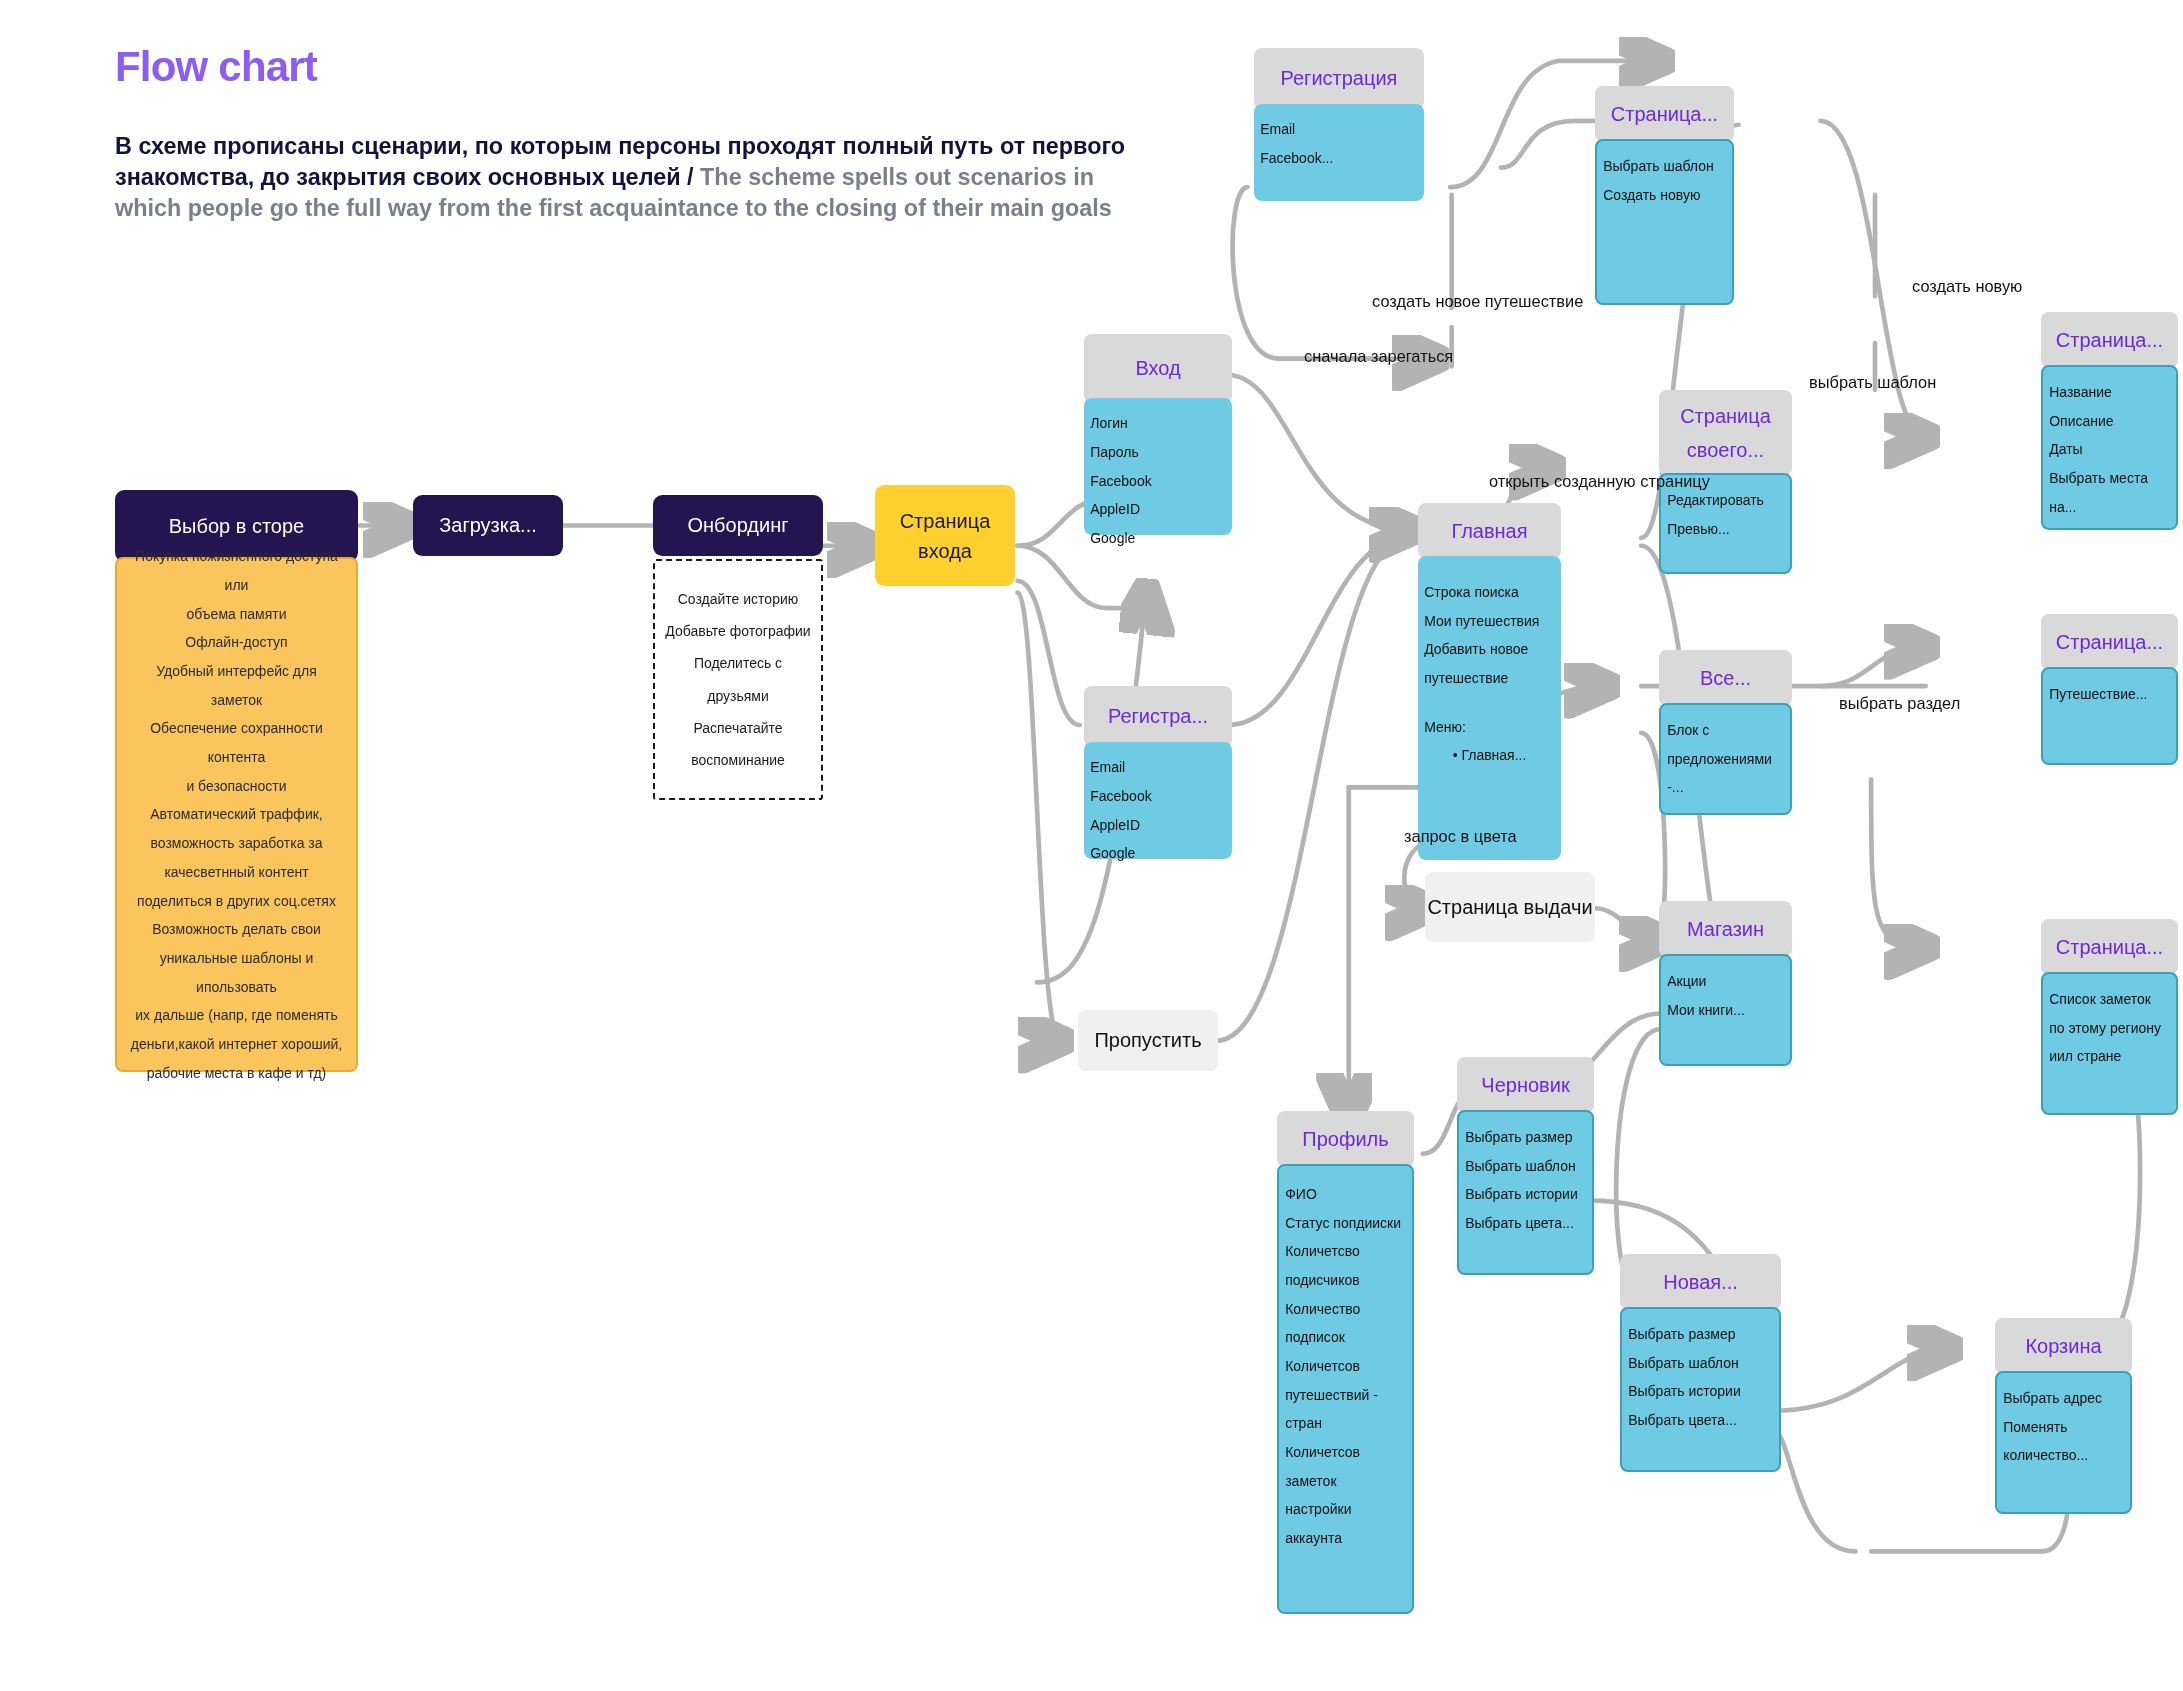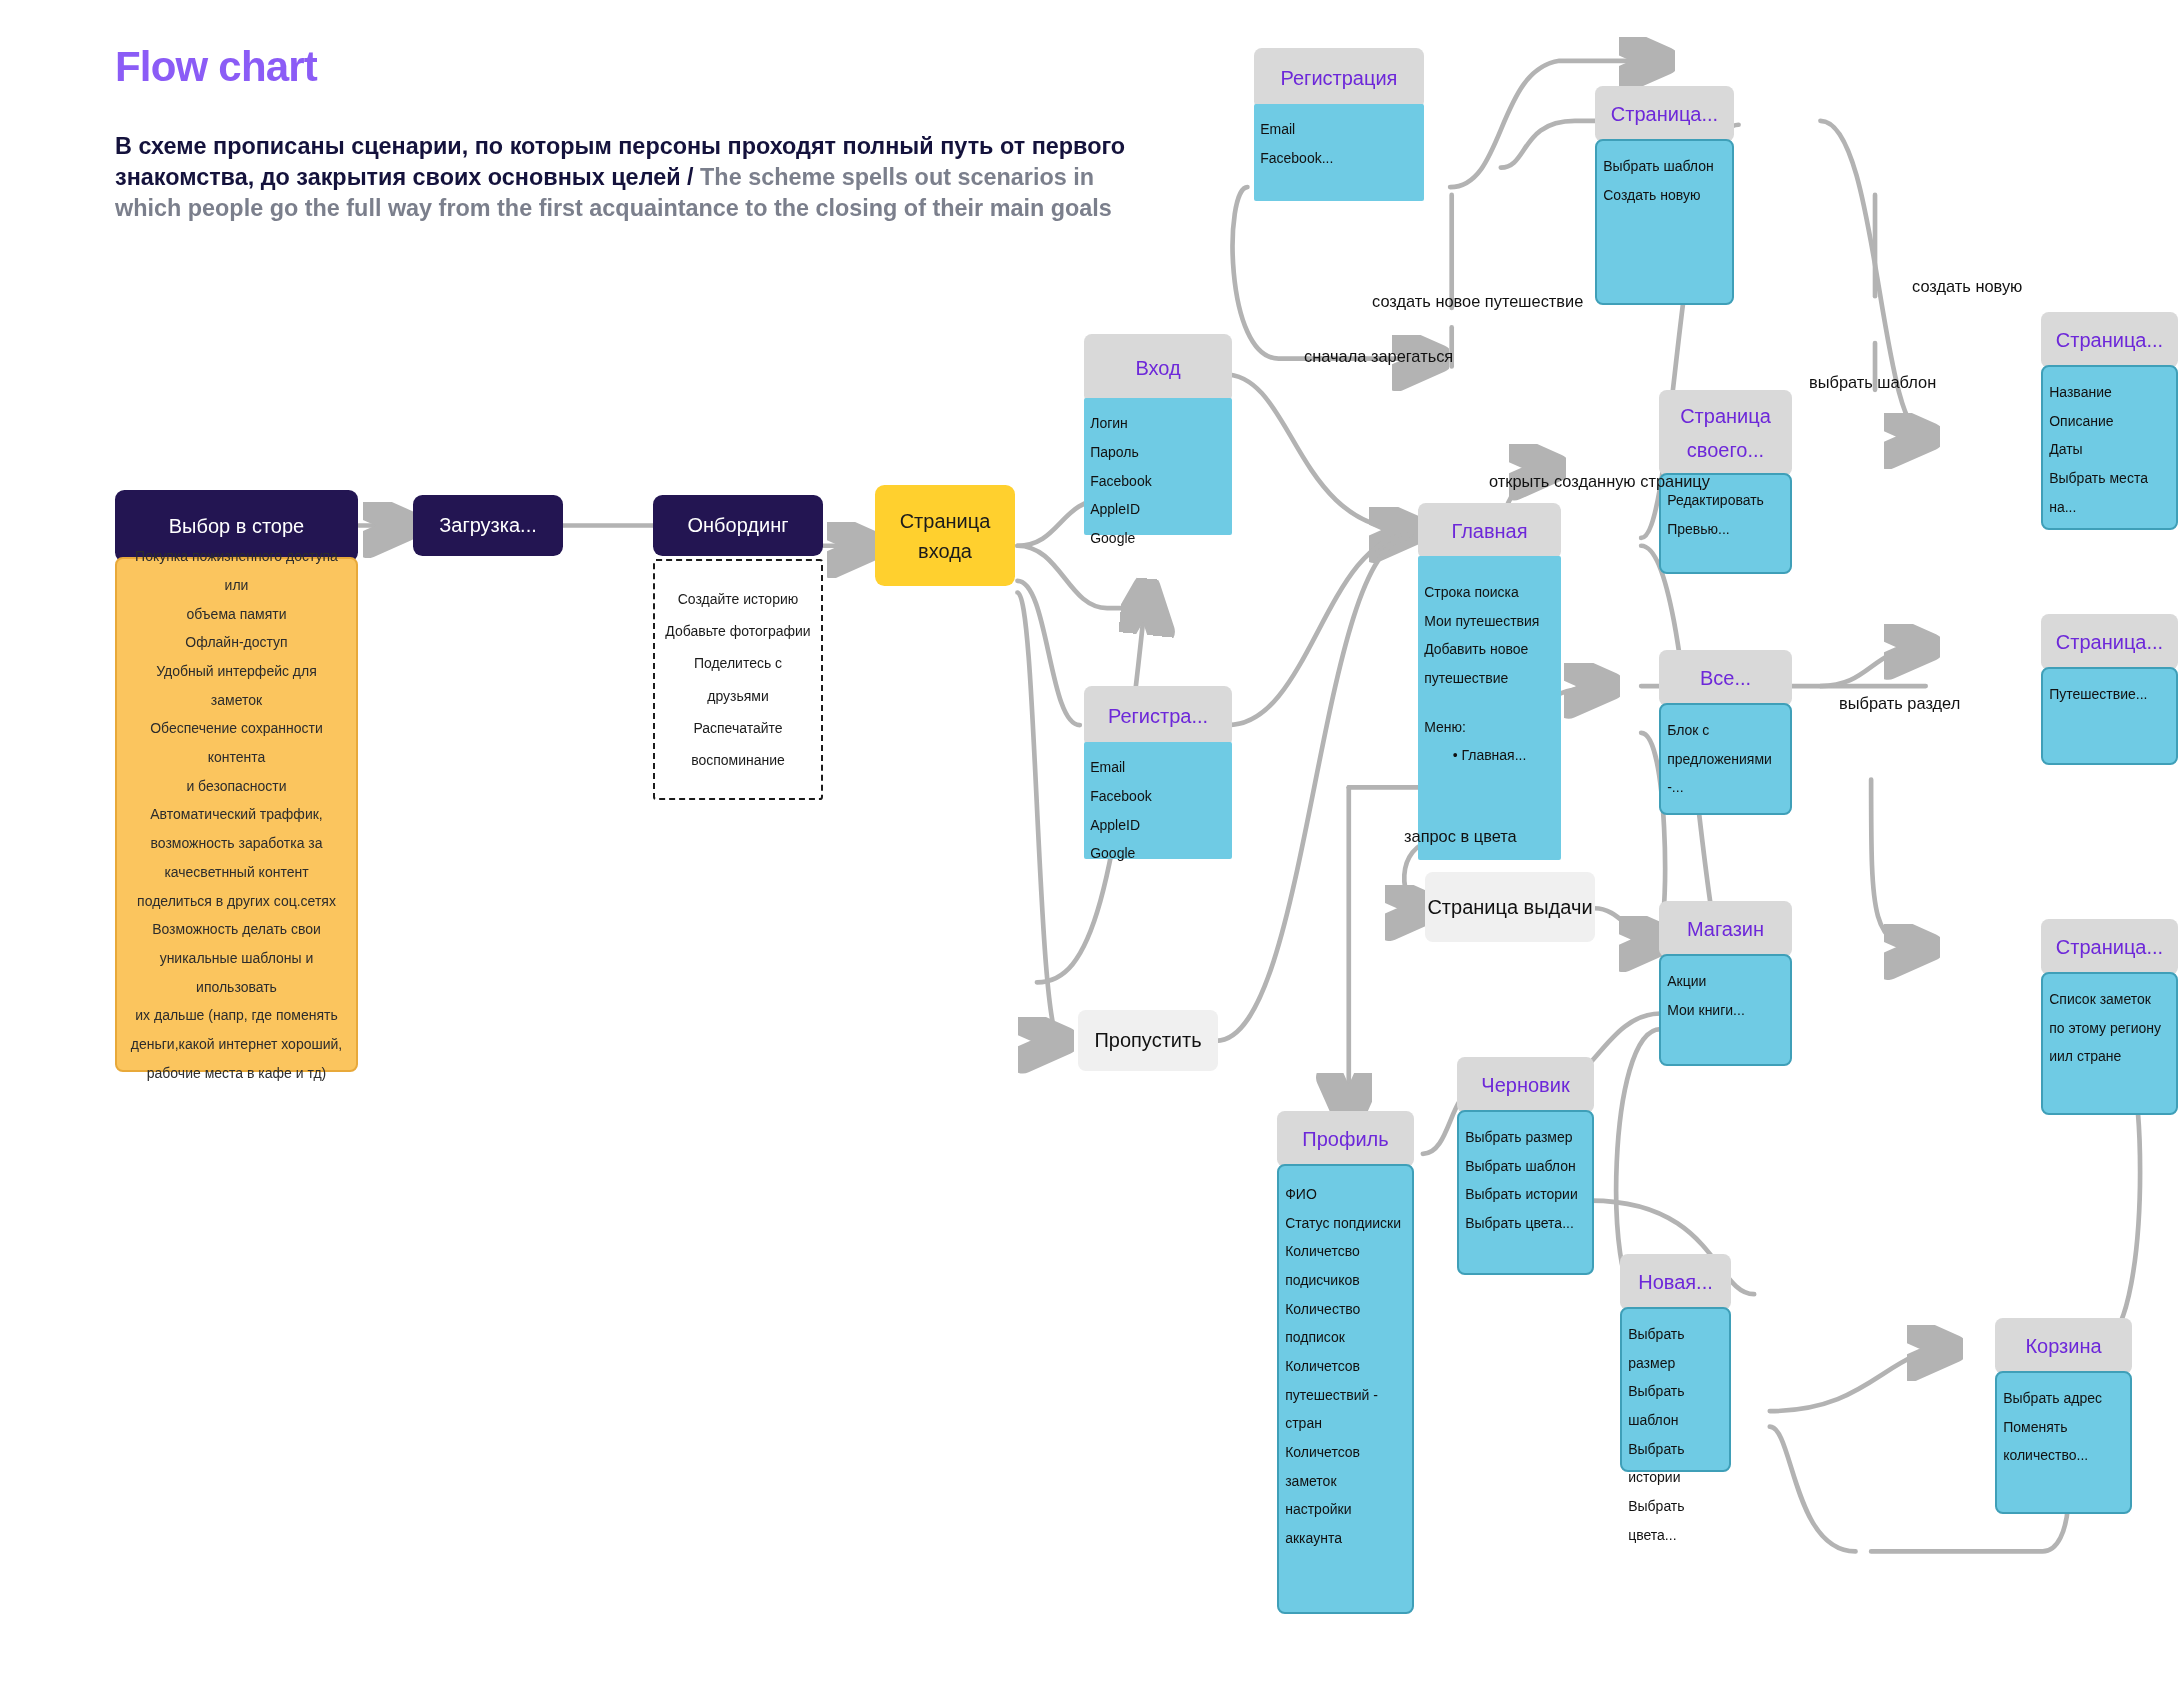--- a/index.html
+++ b/index.html
@@ -17,21 +17,21 @@
 
   
   .node{position:absolute;box-sizing:border-box;}
   .nhead{box-sizing:border-box;border-radius:7.8px;display:flex;align-items:center;justify-content:center;text-align:center;}
 
   
   .grey .nhead{background:#d9d9d9;color:#6d28d9;font-size:20px;}
   .grey-light .nhead{background:#f0f0f0;color:#111;font-size:20px;}
   
   .bluebody{background:#6fcbe4;border:2.3px solid #3f9fb8;border-radius:7.8px;color:#111;font-size:14px;line-height:2.05;padding:11px 6.2px;}
-  .bluebody-nb{background:#6fcbe4;border:none;border-radius:2px;color:#111;font-size:14px;line-height:2.05;padding:11px 6.2px;}
+  .bluebody-nb{background:#6fcbe4;border:none;border-radius:8px;color:#111;font-size:14px;line-height:2.05;padding:11px 6.2px;}
 
   
   .dark{background:#231552;border-radius:9.4px;color:#fff;font-size:20px;display:flex;align-items:center;justify-content:center;text-align:center;}
   .orangebody{background:#fbc55e;border:2.3px solid #e8a93a;border-radius:7.8px;color:#2c2c2c;font-size:14px;line-height:2.05;padding:14px 12.5px;display:flex;flex-direction:column;align-items:center;text-align:center;}
   .yellow{background:#ffd02e;border-radius:9.4px;color:#1b1b1b;font-size:20px;display:flex;align-items:center;justify-content:center;text-align:center;line-height:1.5;}
   .dashbody{border:2.3px dashed #1b1b1b;border-radius:3.1px;background:#fff;color:#1b1b1b;font-size:14px;line-height:2.3;padding:22px 7.8px;display:flex;flex-direction:column;align-items:center;text-align:center;}
 
   .edgelabel{position:absolute;font-size:16.4px;color:#111;white-space:nowrap;}
   .bullet{text-align:center;}
 </style>
@@ -277,21 +277,21 @@
   <div class="node grey" style="left:1457px;top:1057px;width:137px;">
     <div class="nhead" style="height:56px;">Черновик</div>
     <div class="bluebody" style="margin-top:-3.1px;height:139px;">
       <div>Выбрать размер</div>
       <div>Выбрать шаблон</div>
       <div>Выбрать истории</div>
       <div>Выбрать цвета...</div>
     </div>
   </div>
 
-  <div class="node grey" style="left:1620px;top:1254px;width:111px;">
+  <div class="node grey" style="left:1620px;top:1254px;width:161px;">
     <div class="nhead" style="height:56px;">Новая...</div>
     <div class="bluebody" style="margin-top:-3.1px;height:139px;">
       <div>Выбрать размер</div>
       <div>Выбрать шаблон</div>
       <div>Выбрать истории</div>
       <div>Выбрать цвета...</div>
     </div>
   </div>
 
   <div class="node grey" style="left:2041px;top:312px;width:137px;">

